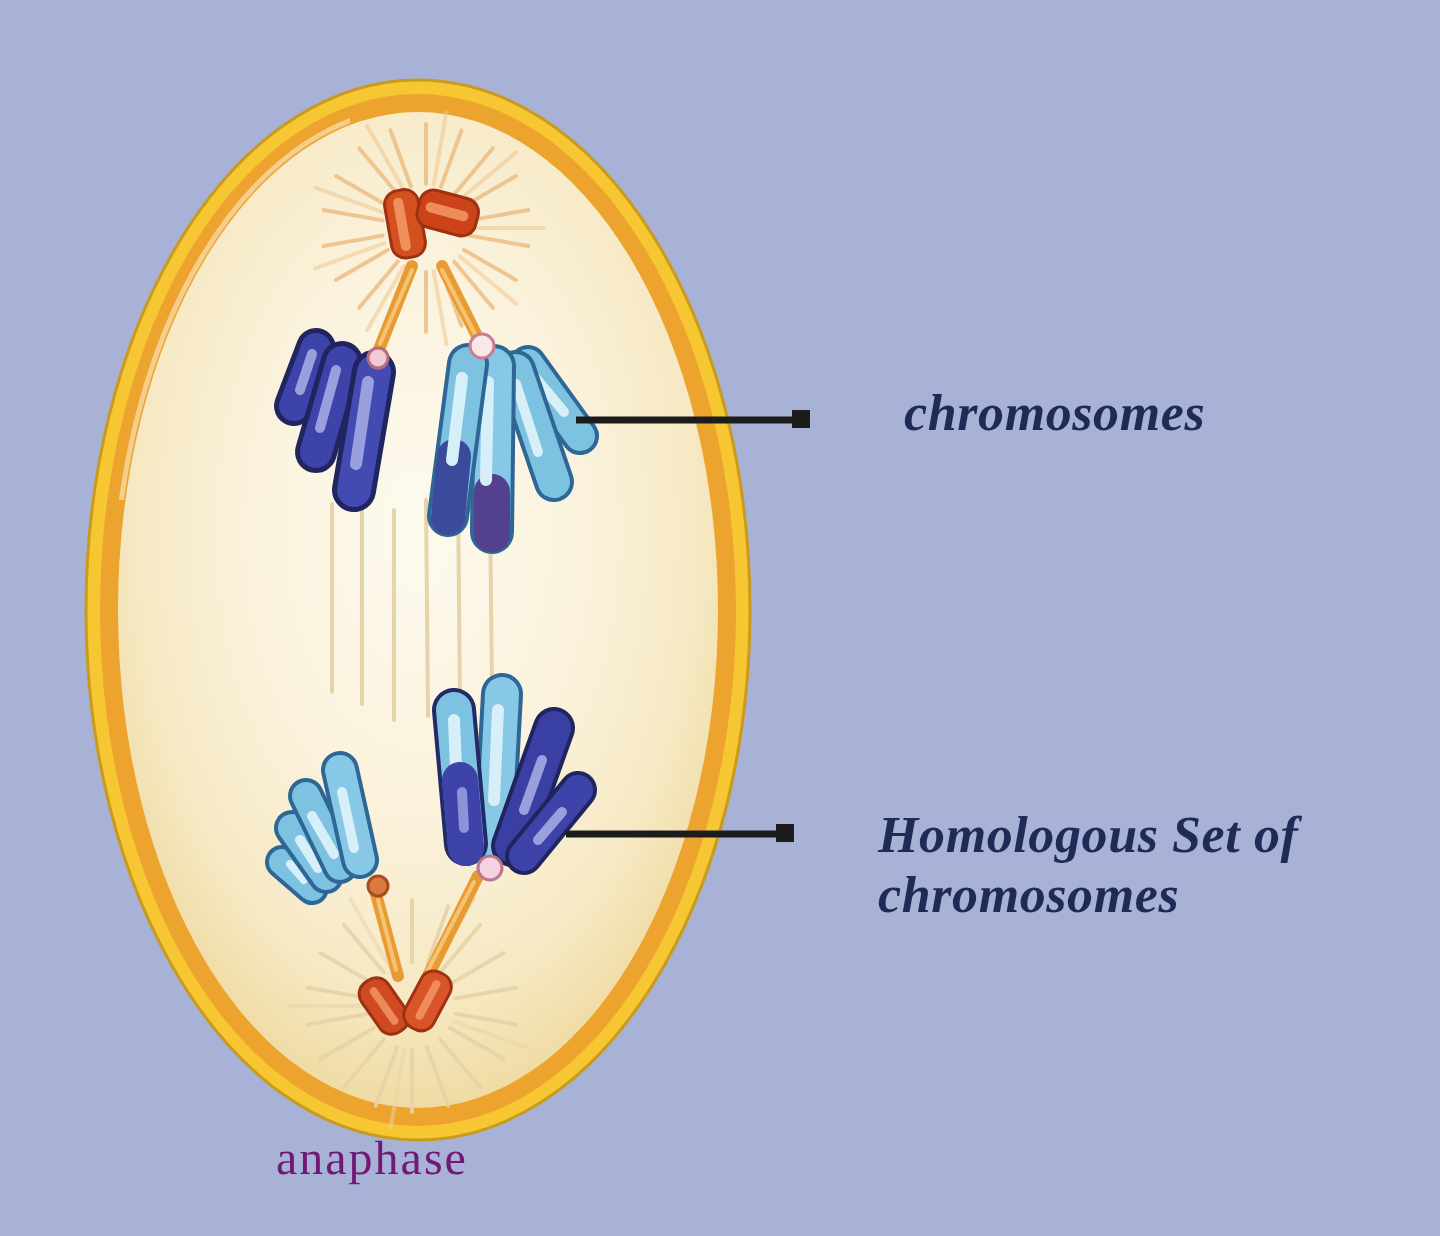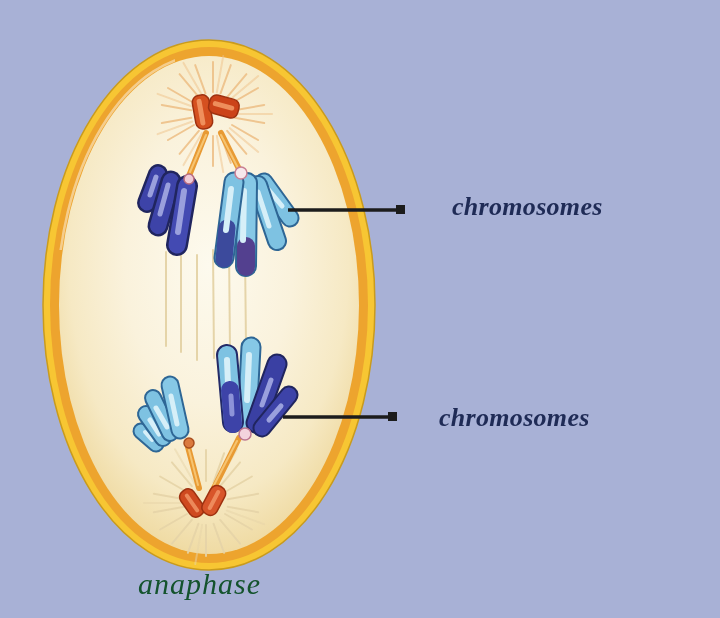--- a/index.html
+++ b/index.html
@@ -14,21 +14,21 @@
     font-style:italic;font-weight:bold;
     font-size:26px;line-height:30px;
     color:#1f2b56;letter-spacing:0.3px;
     white-space:nowrap;
   }
   .annotation .line{display:block;}
   #label-one-set{left:452px;top:192px;}
   #label-homologous-set{left:439px;top:403px;}
   .caption{
     position:absolute;left:138px;top:567px;
-    font-style:italic;font-size:30px;color:#14532d;
+    font-size:24px;color:#701a75;
     letter-spacing:1px;white-space:nowrap;
   }
 </style>
 </head>
 <body>
 
 <svg class="stage" viewBox="0 0 720 618" xmlns="http://www.w3.org/2000/svg">
   <defs>
     <radialGradient id="cyto" cx="0.5" cy="0.42" r="0.62">
       <stop offset="0%" stop-color="#fdfaee"></stop>
@@ -229,16 +229,17 @@
     <line x1="283" y1="417" x2="391" y2="417" stroke="#1c1c1c" stroke-width="3.5"></line>
     <rect x="388" y="412" width="9" height="9" fill="#1c1c1c"></rect>
   </g>
 </svg>
 
 <div class="annotation" id="label-one-set">
   <span class="line">chromosomes</span>
 </div>
 
 <div class="annotation" id="label-homologous-set">
+  <span class="line">Homologous Set of</span>
   <span class="line">chromosomes</span>
 </div>
 
 <div class="caption">anaphase</div>
 
 </body></html>

